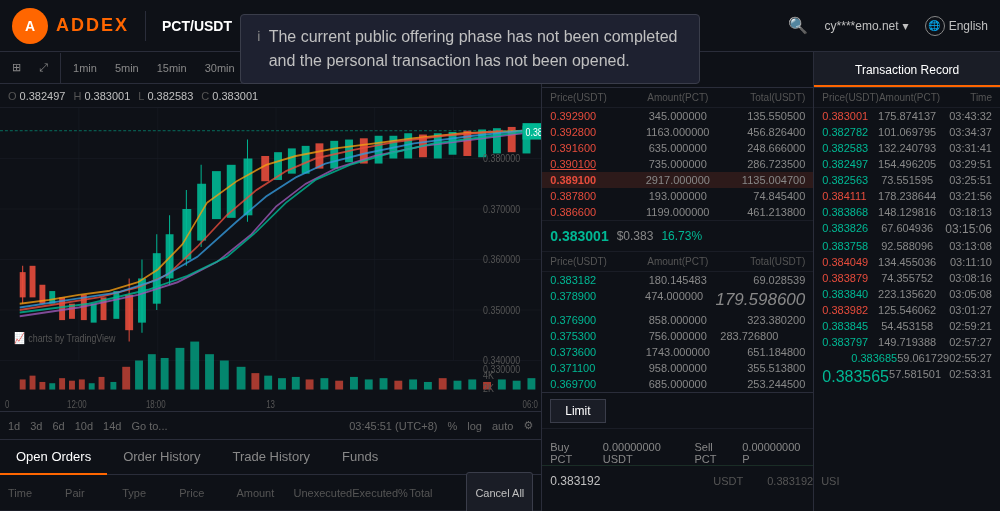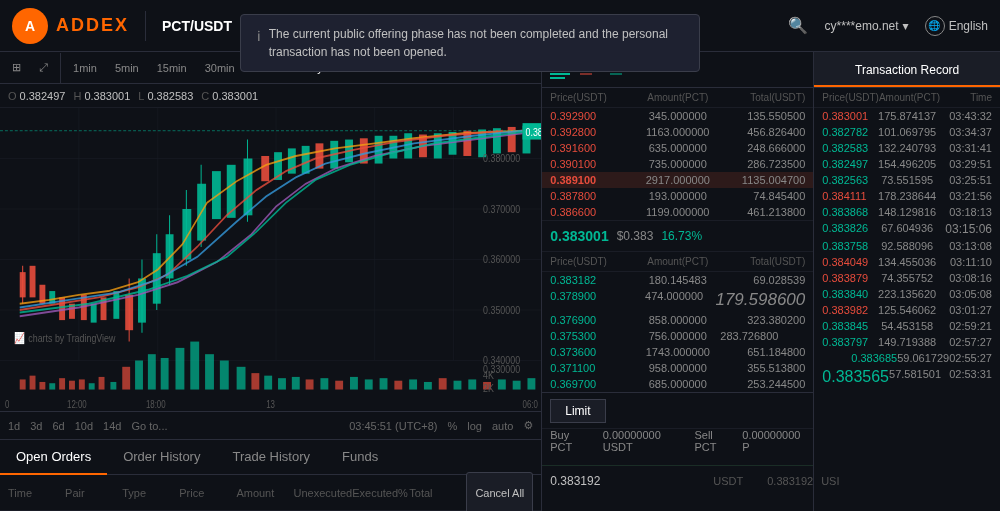--- a/index.html
+++ b/index.html
@@ -15,21 +15,21 @@
     .nav-items { display: flex; gap: 20px; margin-left: 20px; }
     .nav-item { color: #888; font-size: 13px; cursor: pointer; }
     .header-right { margin-left: auto; display: flex; align-items: center; gap: 16px; }
     .user-info { color: #c0c0c0; font-size: 12px; display: flex; align-items: center; gap: 4px; }
     .lang-selector { display: flex; align-items: center; gap: 4px; color: #c0c0c0; font-size: 12px; cursor: pointer; }
     .globe-icon { width: 20px; height: 20px; border-radius: 50%; border: 1px solid #888; display: flex; align-items: center; justify-content: center; font-size: 10px; }
 
     
     .notification-banner { position: absolute; top: 14px; left: 240px; background: #1e2130; border: 1px solid #3a3d4a; border-radius: 4px; padding: 10px 16px; z-index: 100; max-width: 460px; display: flex; align-items: flex-start; gap: 8px; }
     .notif-icon { color: #888; font-size: 14px; margin-top: 1px; }
-    .notif-text { color: #c0c0c0; font-size: 12px; line-height: 1.5; }
+    .notif-text { color: #c0c0c0; font-size: 16px; line-height: 1.5; }
 
     
     .chart-toolbar { display: flex; align-items: center; height: 32px; background: #0e1117; border-bottom: 1px solid #2a2d3a; padding: 0 6px; gap: 6px; }
     .chart-btn { background: none; border: none; color: #888; cursor: pointer; font-size: 11px; padding: 2px 6px; }
     .time-btn { background: none; border: none; color: #888; cursor: pointer; font-size: 11px; padding: 2px 6px; }
     .time-btn.active { color: #fff; }
 
     
     .chart-ohlc { display: flex; align-items: center; height: 24px; background: #0e1117; padding: 0 8px; font-size: 11px; color: #888; gap: 8px; border-bottom: 1px solid #1a1d26; }
     .ohlc-item { display: flex; gap: 3px; }
@@ -335,21 +335,21 @@
           <span style="font-size:11px;color:#e74c3c;">0.392800</span>
           <span style="font-size:11px;color:#888;text-align:center;">1163.000000</span>
           <span style="font-size:11px;color:#888;text-align:right;">456.826400</span>
         </div>
         <div style="display:grid;grid-template-columns:1fr 1fr 1fr;padding:2px 8px;cursor:pointer;">
           <span style="font-size:11px;color:#e74c3c;">0.391600</span>
           <span style="font-size:11px;color:#888;text-align:center;">635.000000</span>
           <span style="font-size:11px;color:#888;text-align:right;">248.666000</span>
         </div>
         <div style="display:grid;grid-template-columns:1fr 1fr 1fr;padding:2px 8px;cursor:pointer;">
-          <span style="font-size:11px;color:#e74c3c;">0.390100</span>
+          <span style="font-size:11px;color:#e74c3c;text-decoration:underline;">0.390100</span>
           <span style="font-size:11px;color:#888;text-align:center;">735.000000</span>
           <span style="font-size:11px;color:#888;text-align:right;">286.723500</span>
         </div>
         <div style="display:grid;grid-template-columns:1fr 1fr 1fr;padding:2px 8px;cursor:pointer;background:#2d1a1a;">
           <span style="font-size:11px;color:#e74c3c;font-weight:bold;">0.389100</span>
           <span style="font-size:11px;color:#888;text-align:center;">2917.000000</span>
           <span style="font-size:11px;color:#888;text-align:right;">1135.004700</span>
         </div>
         <div style="display:grid;grid-template-columns:1fr 1fr 1fr;padding:2px 8px;cursor:pointer;">
           <span style="font-size:11px;color:#e74c3c;">0.387800</span>
@@ -410,21 +410,21 @@
           <span style="font-size:11px;color:#00b894;">0.369700</span>
           <span style="font-size:11px;color:#888;text-align:center;">685.000000</span>
           <span style="font-size:11px;color:#888;text-align:right;">253.244500</span>
         </div>
       </div>
 
       <div style="display:flex;flex-direction:column;border-top:1px solid #2a2d3a;flex:1;">
         <div style="display:flex;align-items:center;height:36px;padding:0 8px;border-bottom:1px solid #1a1d26;gap:8px;">
           <span style="padding:4px 14px;background:#1a1d26;border:1px solid #3a3d4a;color:#fff;font-size:12px;cursor:pointer;">Limit</span>
         </div>
-        <div style="display:flex;align-items:flex-start;height:36px;padding:0 8px;gap:8px;font-size:11px;">
+        <div style="display:flex;align-items:flex-end;height:36px;padding:0 8px;gap:8px;font-size:11px;">
           <span style="color:#888;">Buy PCT</span>
           <span style="color:#888;margin-left:4px;">0.00000000 USDT</span>
           <span style="color:#888;margin-left:auto;">Sell PCT</span>
           <span style="color:#888;">0.00000000 P</span>
         </div>
         <div style="display:flex;align-items:center;height:30px;padding:0 8px;border-top:1px solid #1a2d26;gap:8px;">
           <input type="text" style="background: none; border: none; color: rgb(192, 192, 192); font-size: 12px; flex: 1 1 0%; outline: none;" value="0.383192">
           <span style="color:#555;font-size:11px;">USDT</span>
           <span style="color:#555;font-size:11px;margin-left:16px;">0.383192</span>
           <span style="color:#555;font-size:11px;">USI</span>

